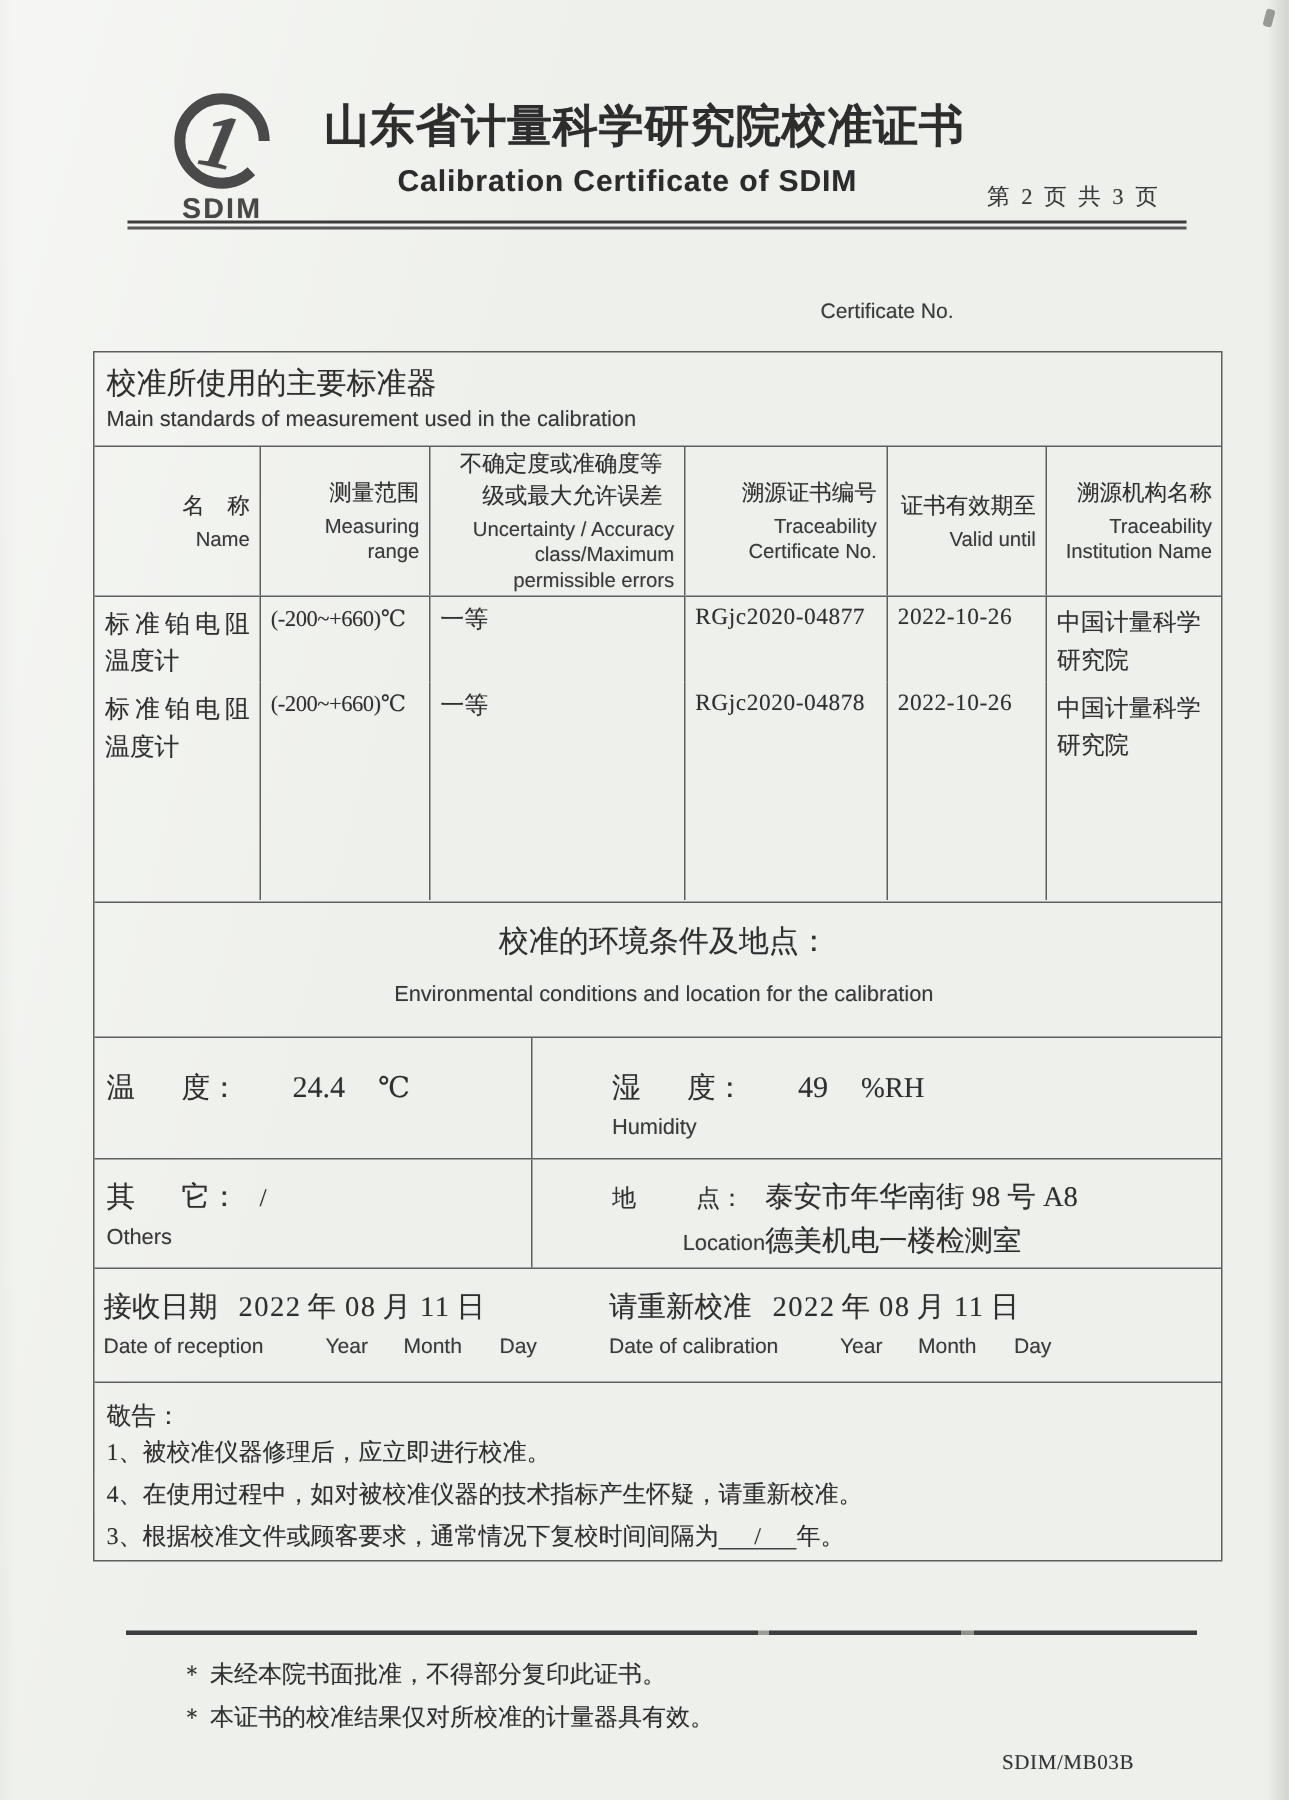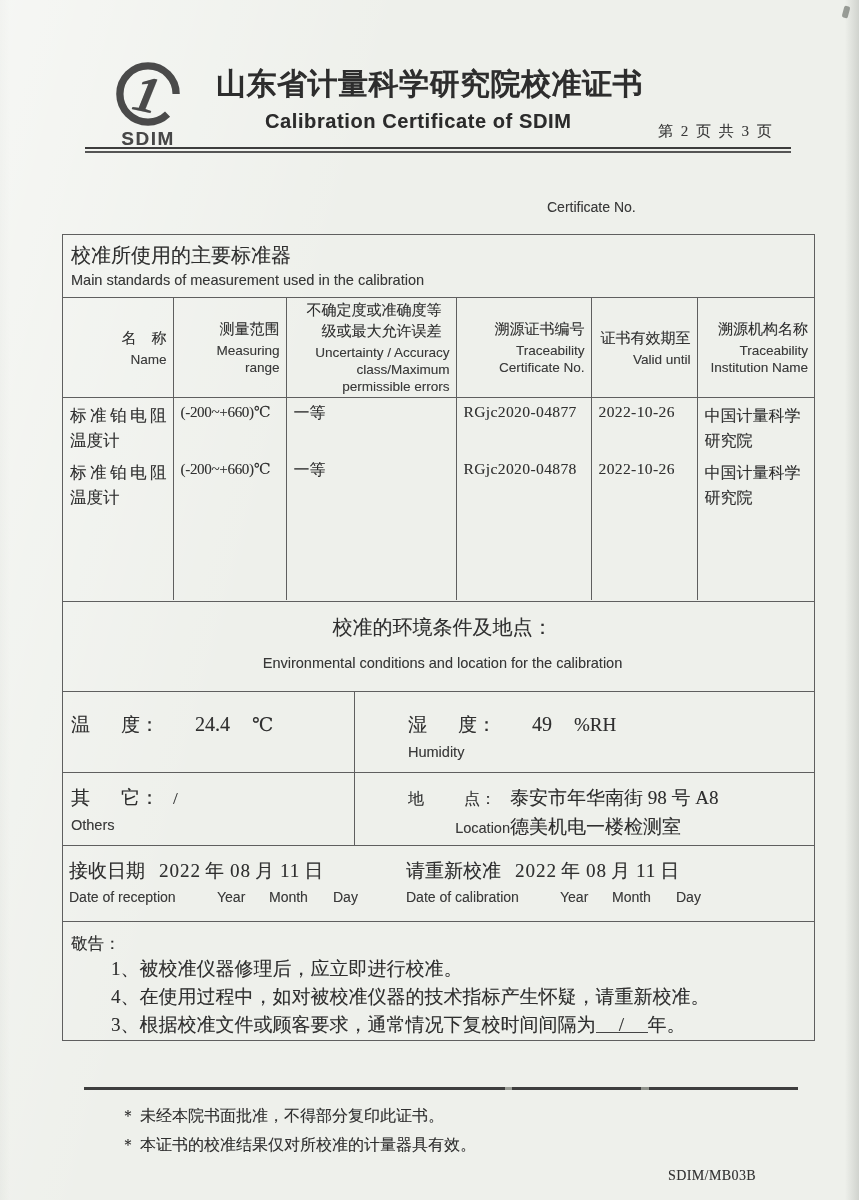--- a/index.html
+++ b/index.html
@@ -79,21 +79,21 @@
   .date-zh .num{letter-spacing:1px;}
   .date-zh .u{margin:0 6px 0 4px;}
   .date-en{font-size:14px;color:#3a3a3a;margin-top:5px;white-space:nowrap;}
   .date-en .de-label{display:inline-block;width:142px;}
   .date-en .de-y{display:inline-block;width:44px;margin-left:6px;}
   .date-en .de-m{display:inline-block;width:56px;margin-left:8px;}
   .date-en .de-d{display:inline-block;margin-left:8px;}
 
   .notice{height:122px;border-top:1px solid #5f5f5f;box-sizing:border-box;padding:11px 0 0 8px;}
   .notice-title{font-size:16.5px;color:#2f2f2f;}
-  .notice-item{font-size:19px;color:#2f2f2f;line-height:28px;margin-left:40px;}
+  .notice-item{font-size:16px;color:#2f2f2f;line-height:28px;}
   .blank{display:inline-block;width:52px;border-bottom:1.3px solid #444;text-align:center;line-height:15px;}
 
   
   .footer-line{left:84px;top:1087px;width:714px;height:2.6px;
     background:linear-gradient(to right,#3e3e3e 0 59%, #9a9d96 59% 60%, #3e3e3e 60% 78%, #8f928b 78% 79.2%, #3e3e3e 79.2% 100%);}
   .footnote1{left:120px;top:1106px;font-size:16px;color:#2f2f2f;}
   .footnote2{left:120px;top:1135px;font-size:16px;color:#2f2f2f;}
   .form-code{left:668px;top:1168px;font-size:14px;letter-spacing:0.4px;color:#333;}
   .speck{left:843px;top:6px;width:6px;height:12px;background:#6a6f68;opacity:.65;border-radius:2px;transform:rotate(15deg);}
 </style>

